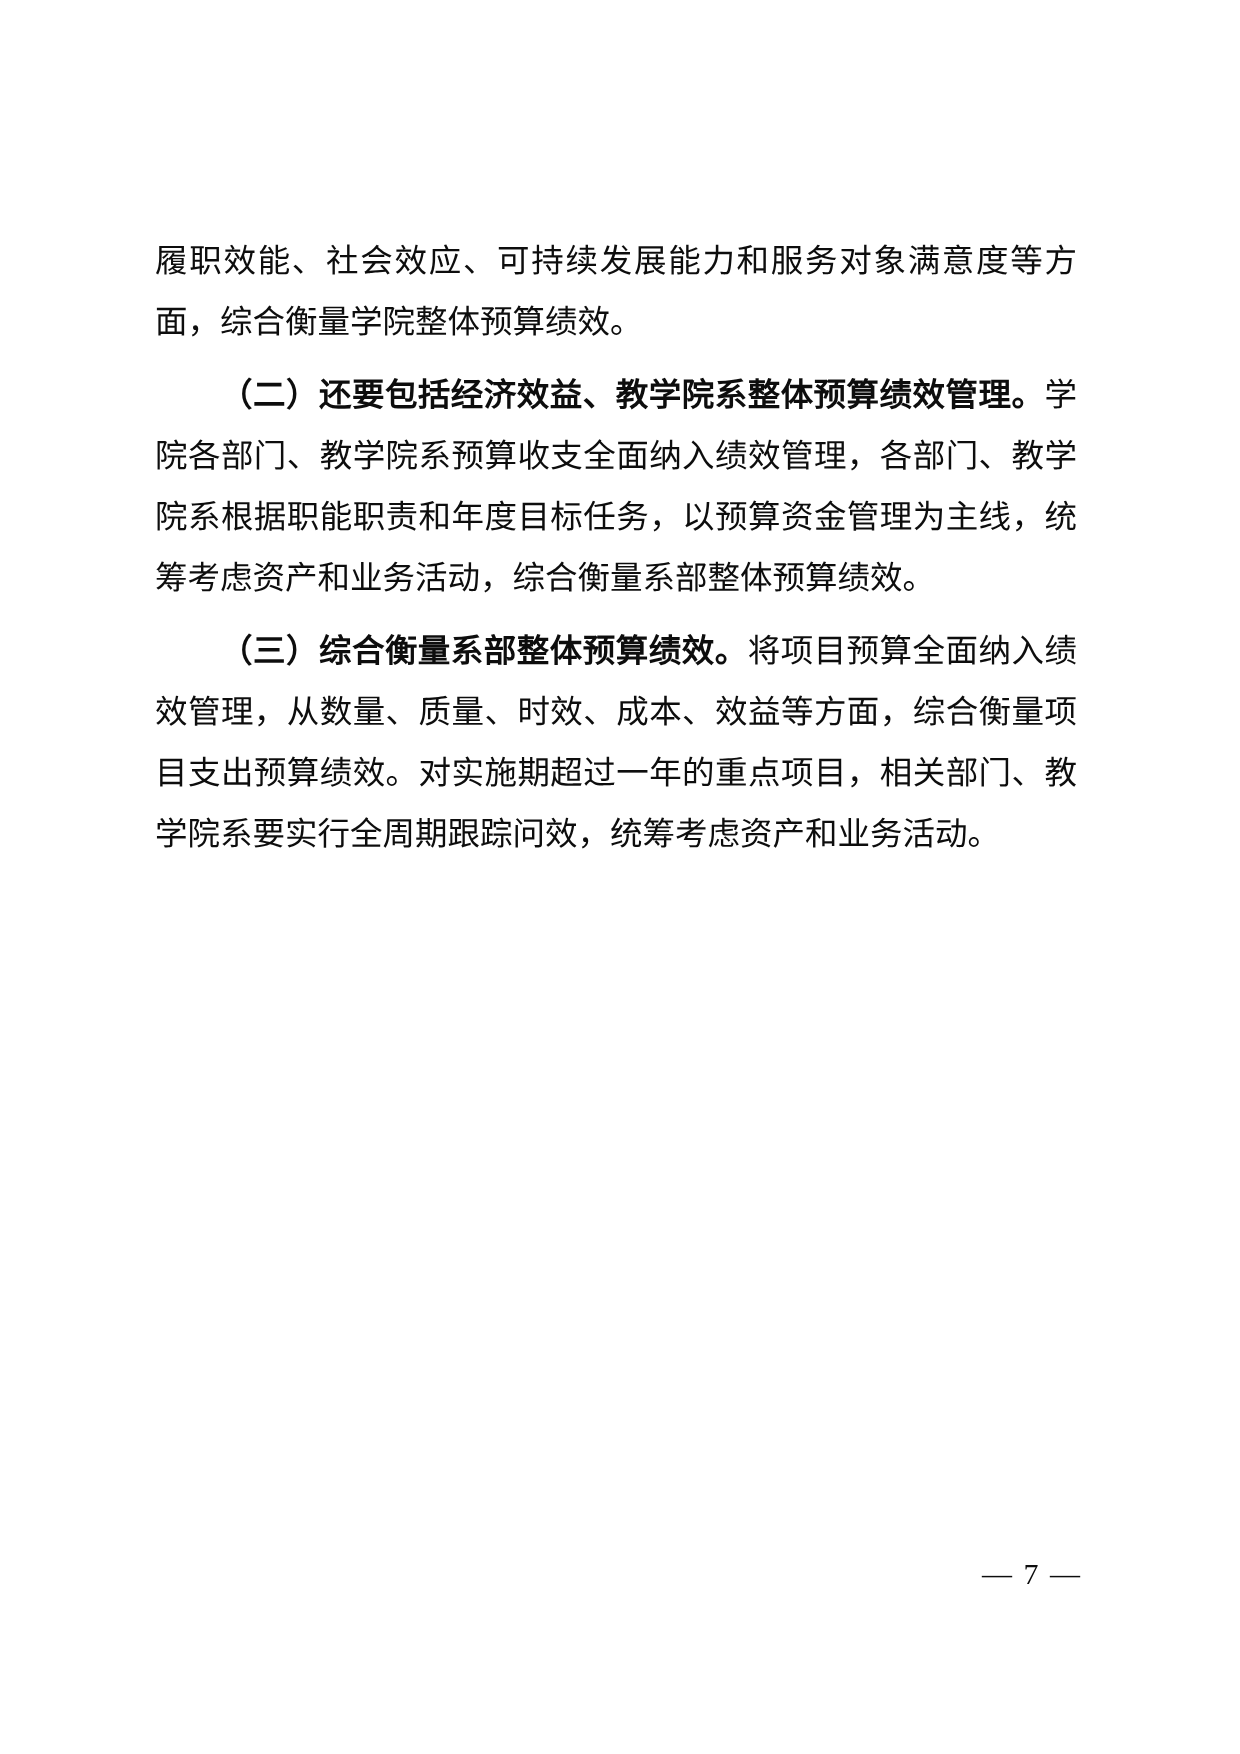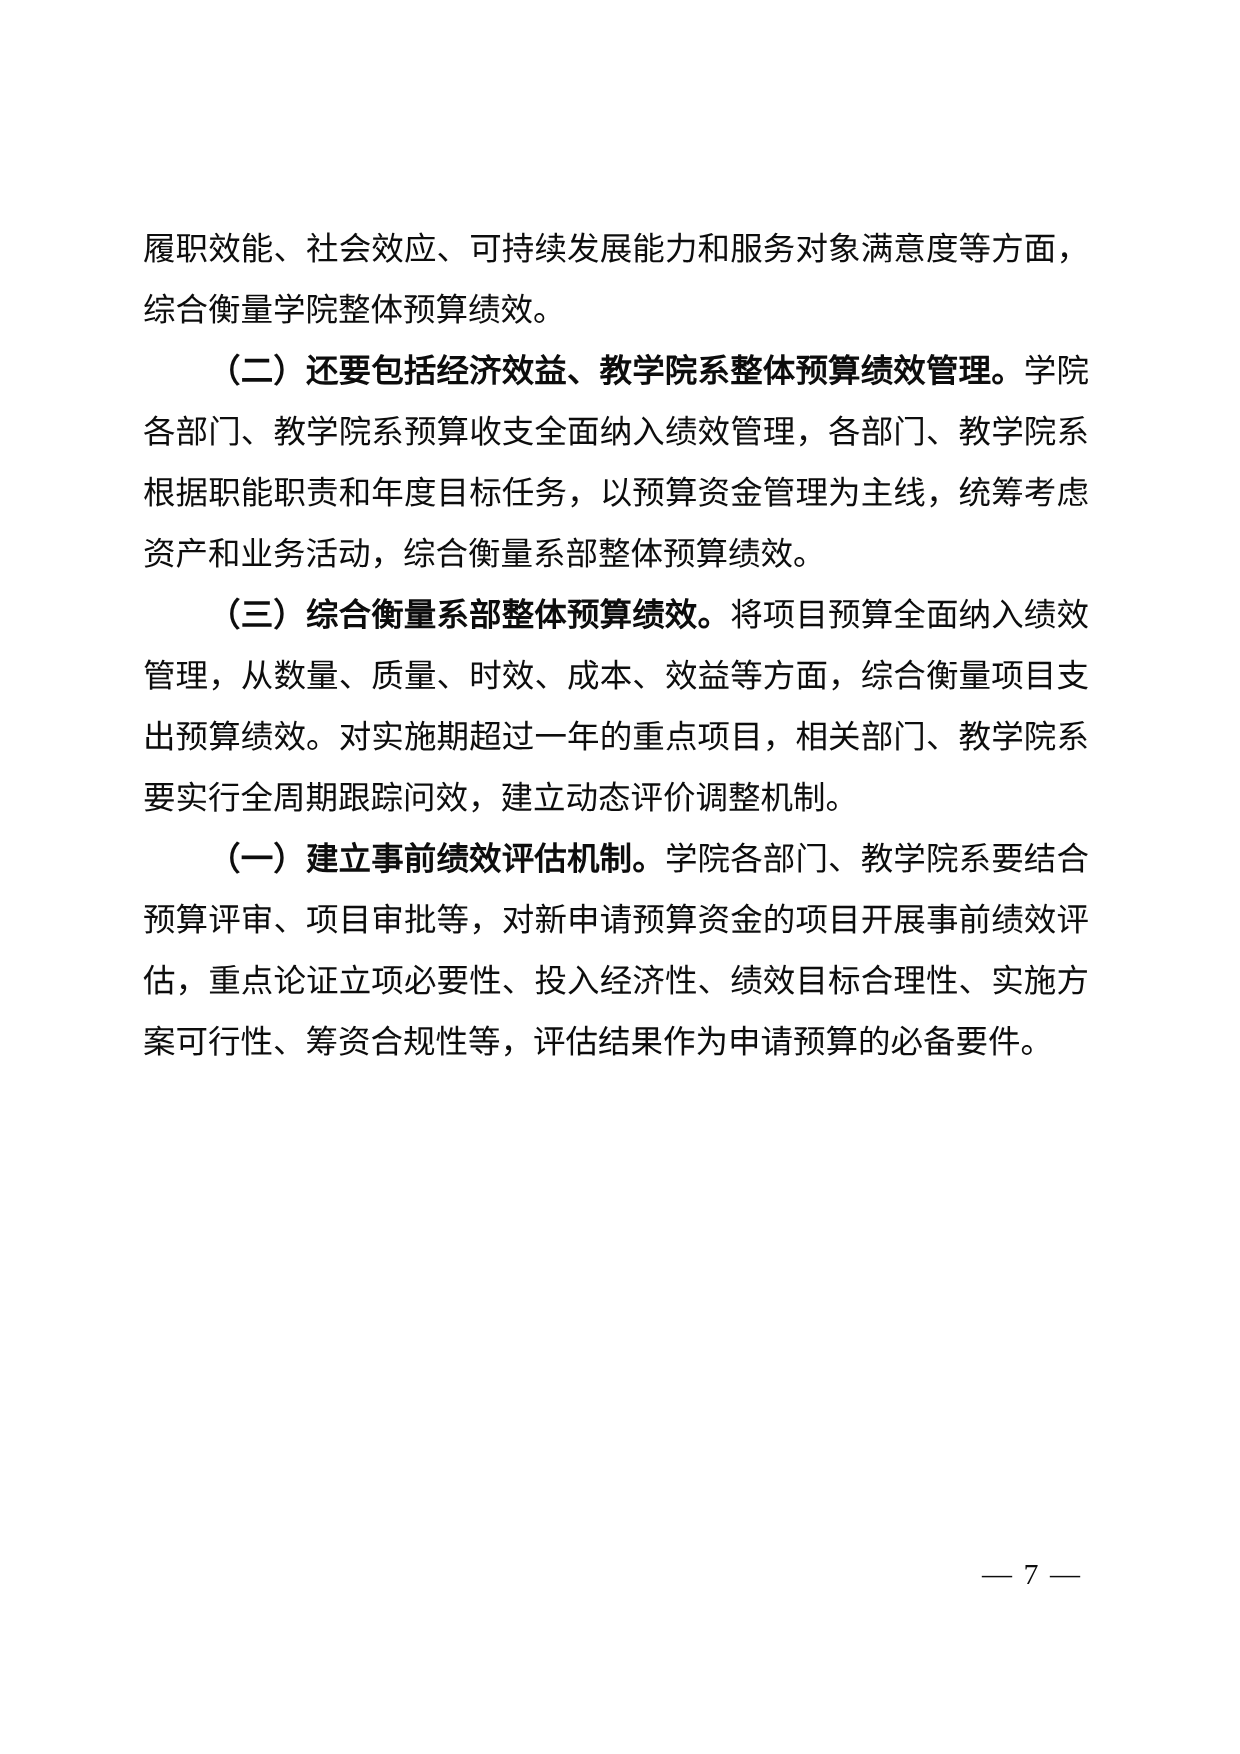--- a/index.html
+++ b/index.html
@@ -20,21 +20,21 @@
   .doc-body {
     position: absolute;
     left: 143px;
     top: 219px;
     width: 946px;
     font-size: 32.5px;
     line-height: 61px;
     letter-spacing: 0;
   }
   .doc-body p.para {
-    margin: 0;
+    margin: 12px;
     padding: 0;
     text-align: justify;
     text-justify: inter-character;
     word-break: break-all;
   }
   .doc-body p.indent {
     text-indent: 2em;
   }
   .seg.bold {
     font-weight: 700;
@@ -49,17 +49,16 @@
     color: #0d0d0d;
   }
 </style>
 </head>
 <body>
 
 <div class="page">
   <div class="doc-body">
       <p class="para"><span class="seg">履职效能、社会效应、可持续发展能力和服务对象满意度等方面，综合衡量学院整体预算绩效。</span></p>
       <p class="para indent"><span class="seg bold">（二）还要包括经济效益、教学院系整体预算绩效管理。</span><span class="seg">学院各部门、教学院系预算收支全面纳入绩效管理，各部门、教学院系根据职能职责和年度目标任务，以预算资金管理为主线，统筹考虑资产和业务活动，综合衡量系部整体预算绩效。</span></p>
-      <p class="para indent"><span class="seg bold">（三）综合衡量系部整体预算绩效。</span><span class="seg">将项目预算全面纳入绩效管理，从数量、质量、时效、成本、效益等方面，综合衡量项目支出预算绩效。对实施期超过一年的重点项目，相关部门、教学院系要实行全周期跟踪问效，建立动态评价调整机制。</span></p>
-      <p class="para indent"><span class="seg bold">（一）建立事前绩效评估机制。</span><span class="seg">学院各部门、教学院系要结合预算评审、项目审批等，对新申请预算资金的项目开展事前绩效评估，重点论证立项必要性、投入经济性、绩效目标合理性、实施方案可行性、筹资合规性等，评估结果作为申请预算的必备要件。</span></p>
+      <p class="para indent"><span class="seg bold">（三）综合衡量系部整体预算绩效。</span><span class="seg">将项目预算全面纳入绩效管理，从数量、质量、时效、成本、效益等方面，综合衡量项目支出预算绩效。对实施期超过一年的重点项目，相关部门、教学院系要实行全周期跟踪问效，统筹考虑资产和业务活动。</span></p>
     </div>
   <div class="footer">— 7 —</div>
 </div>
 
 </body></html>

